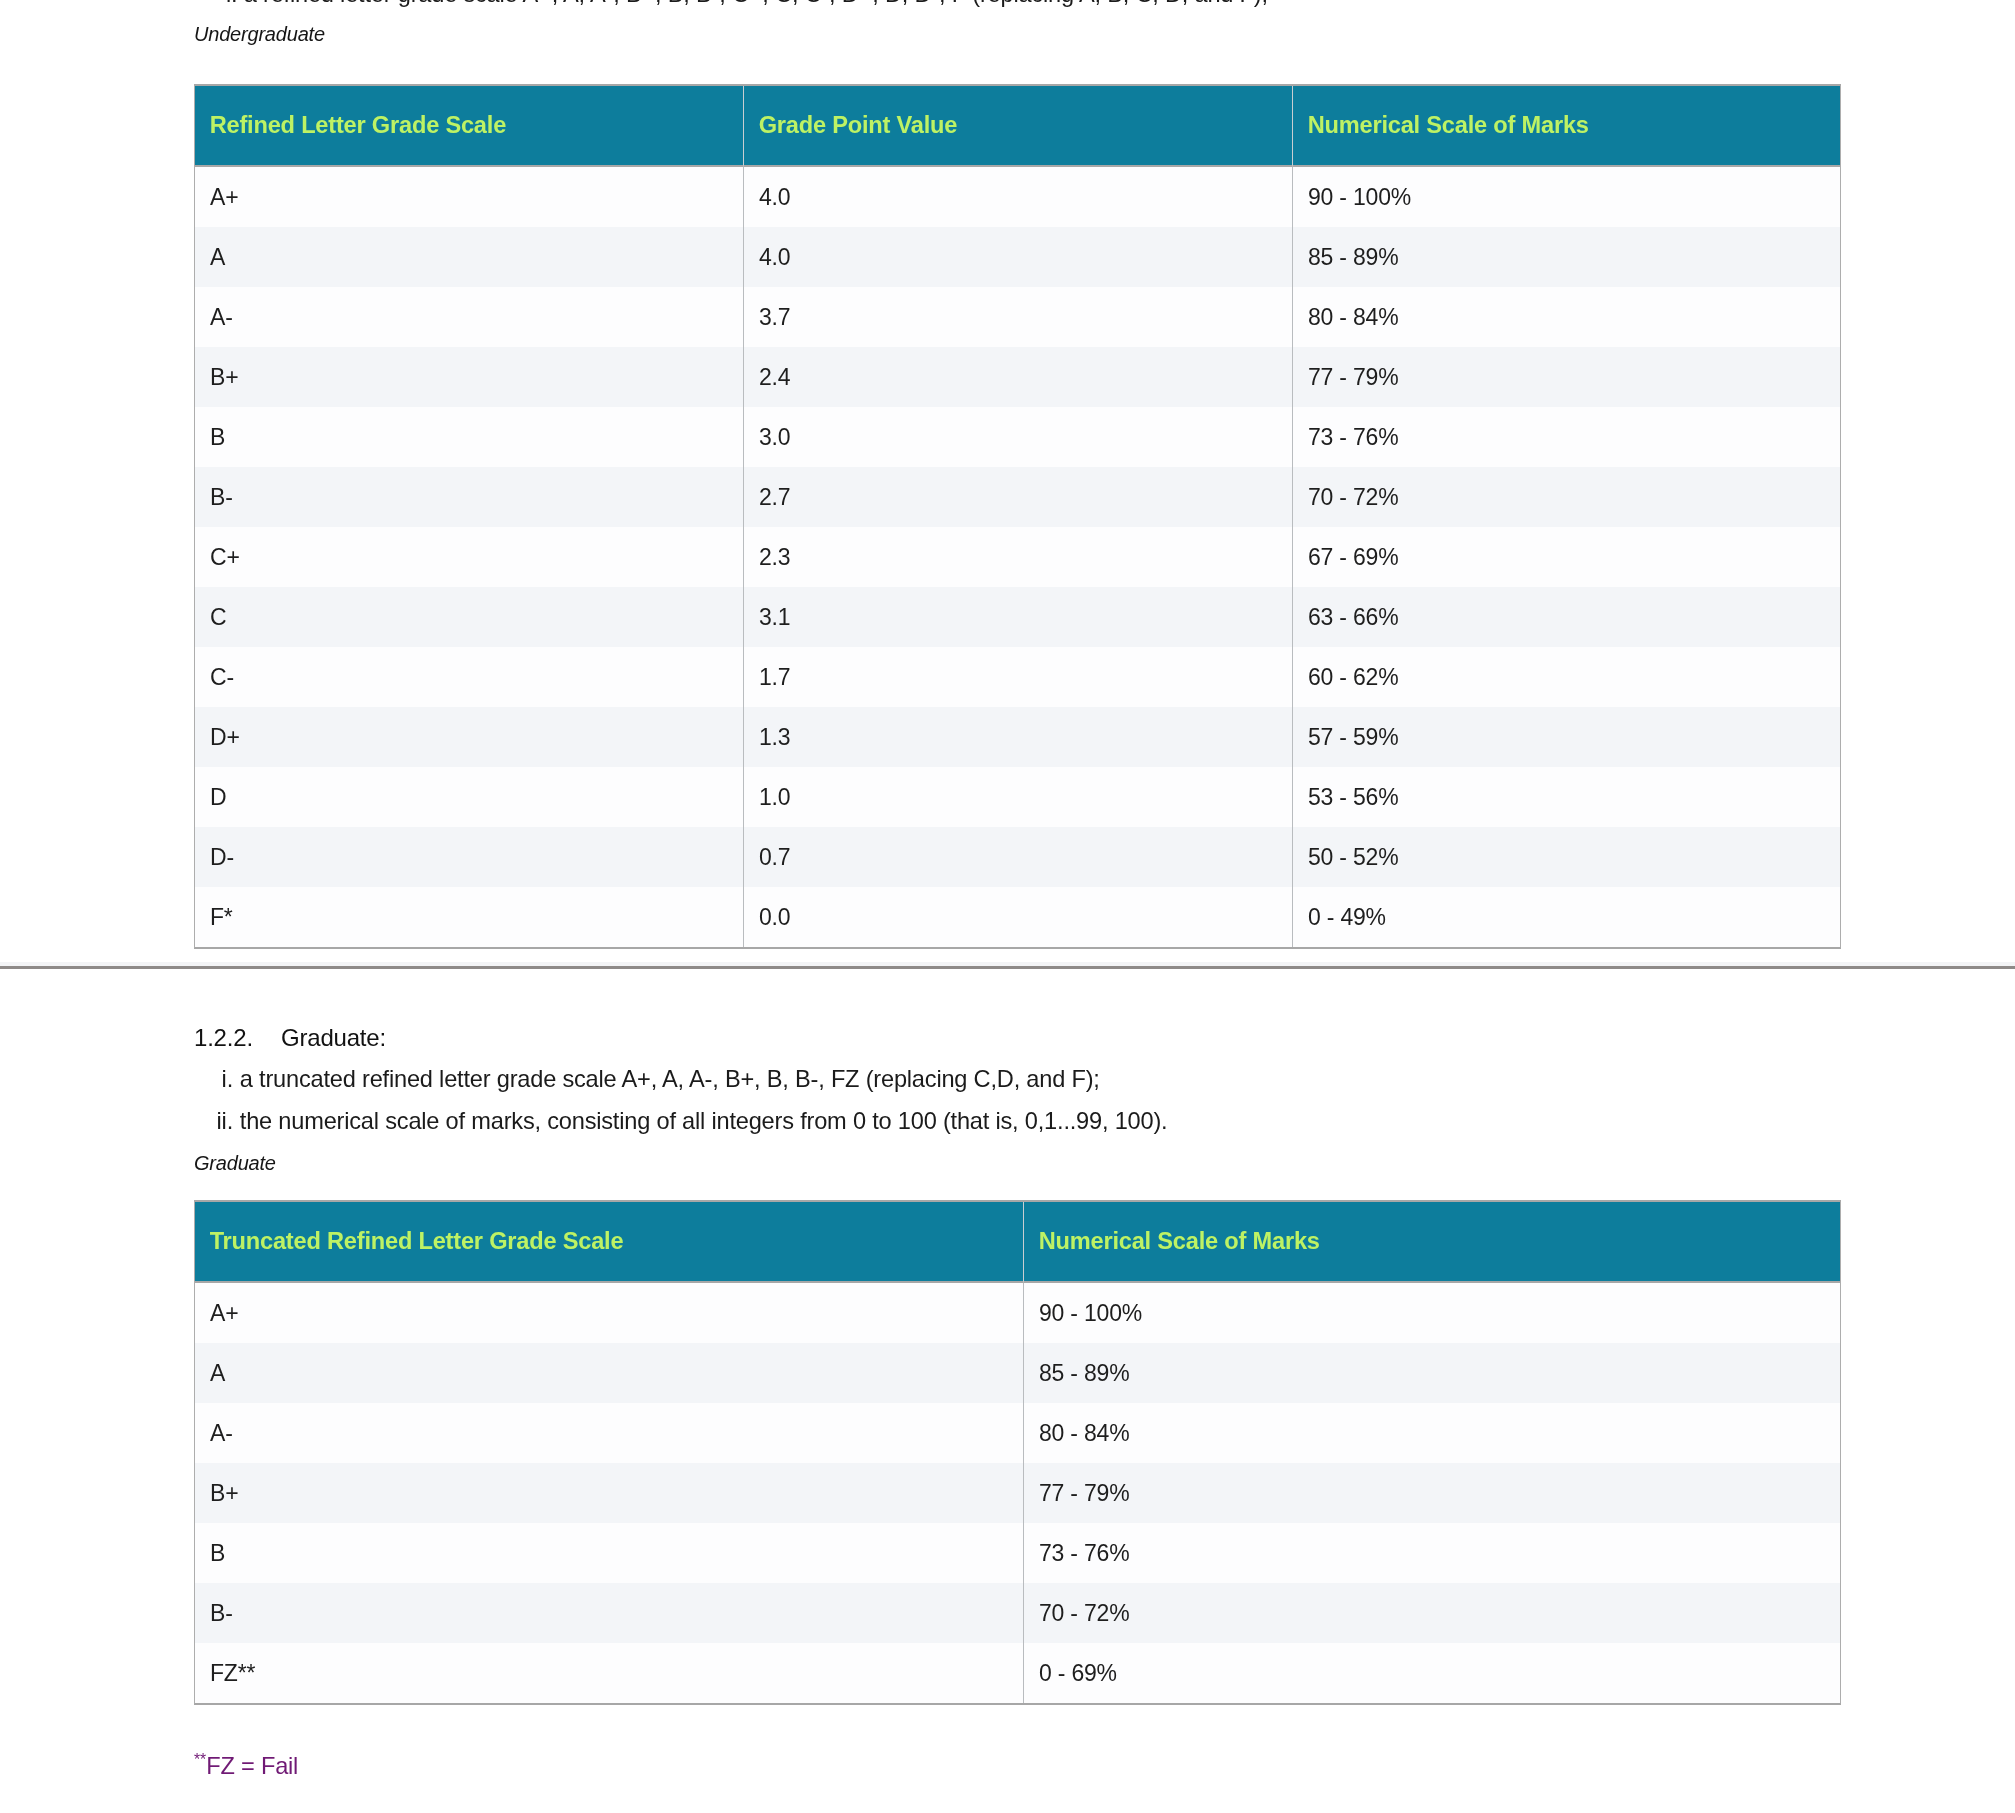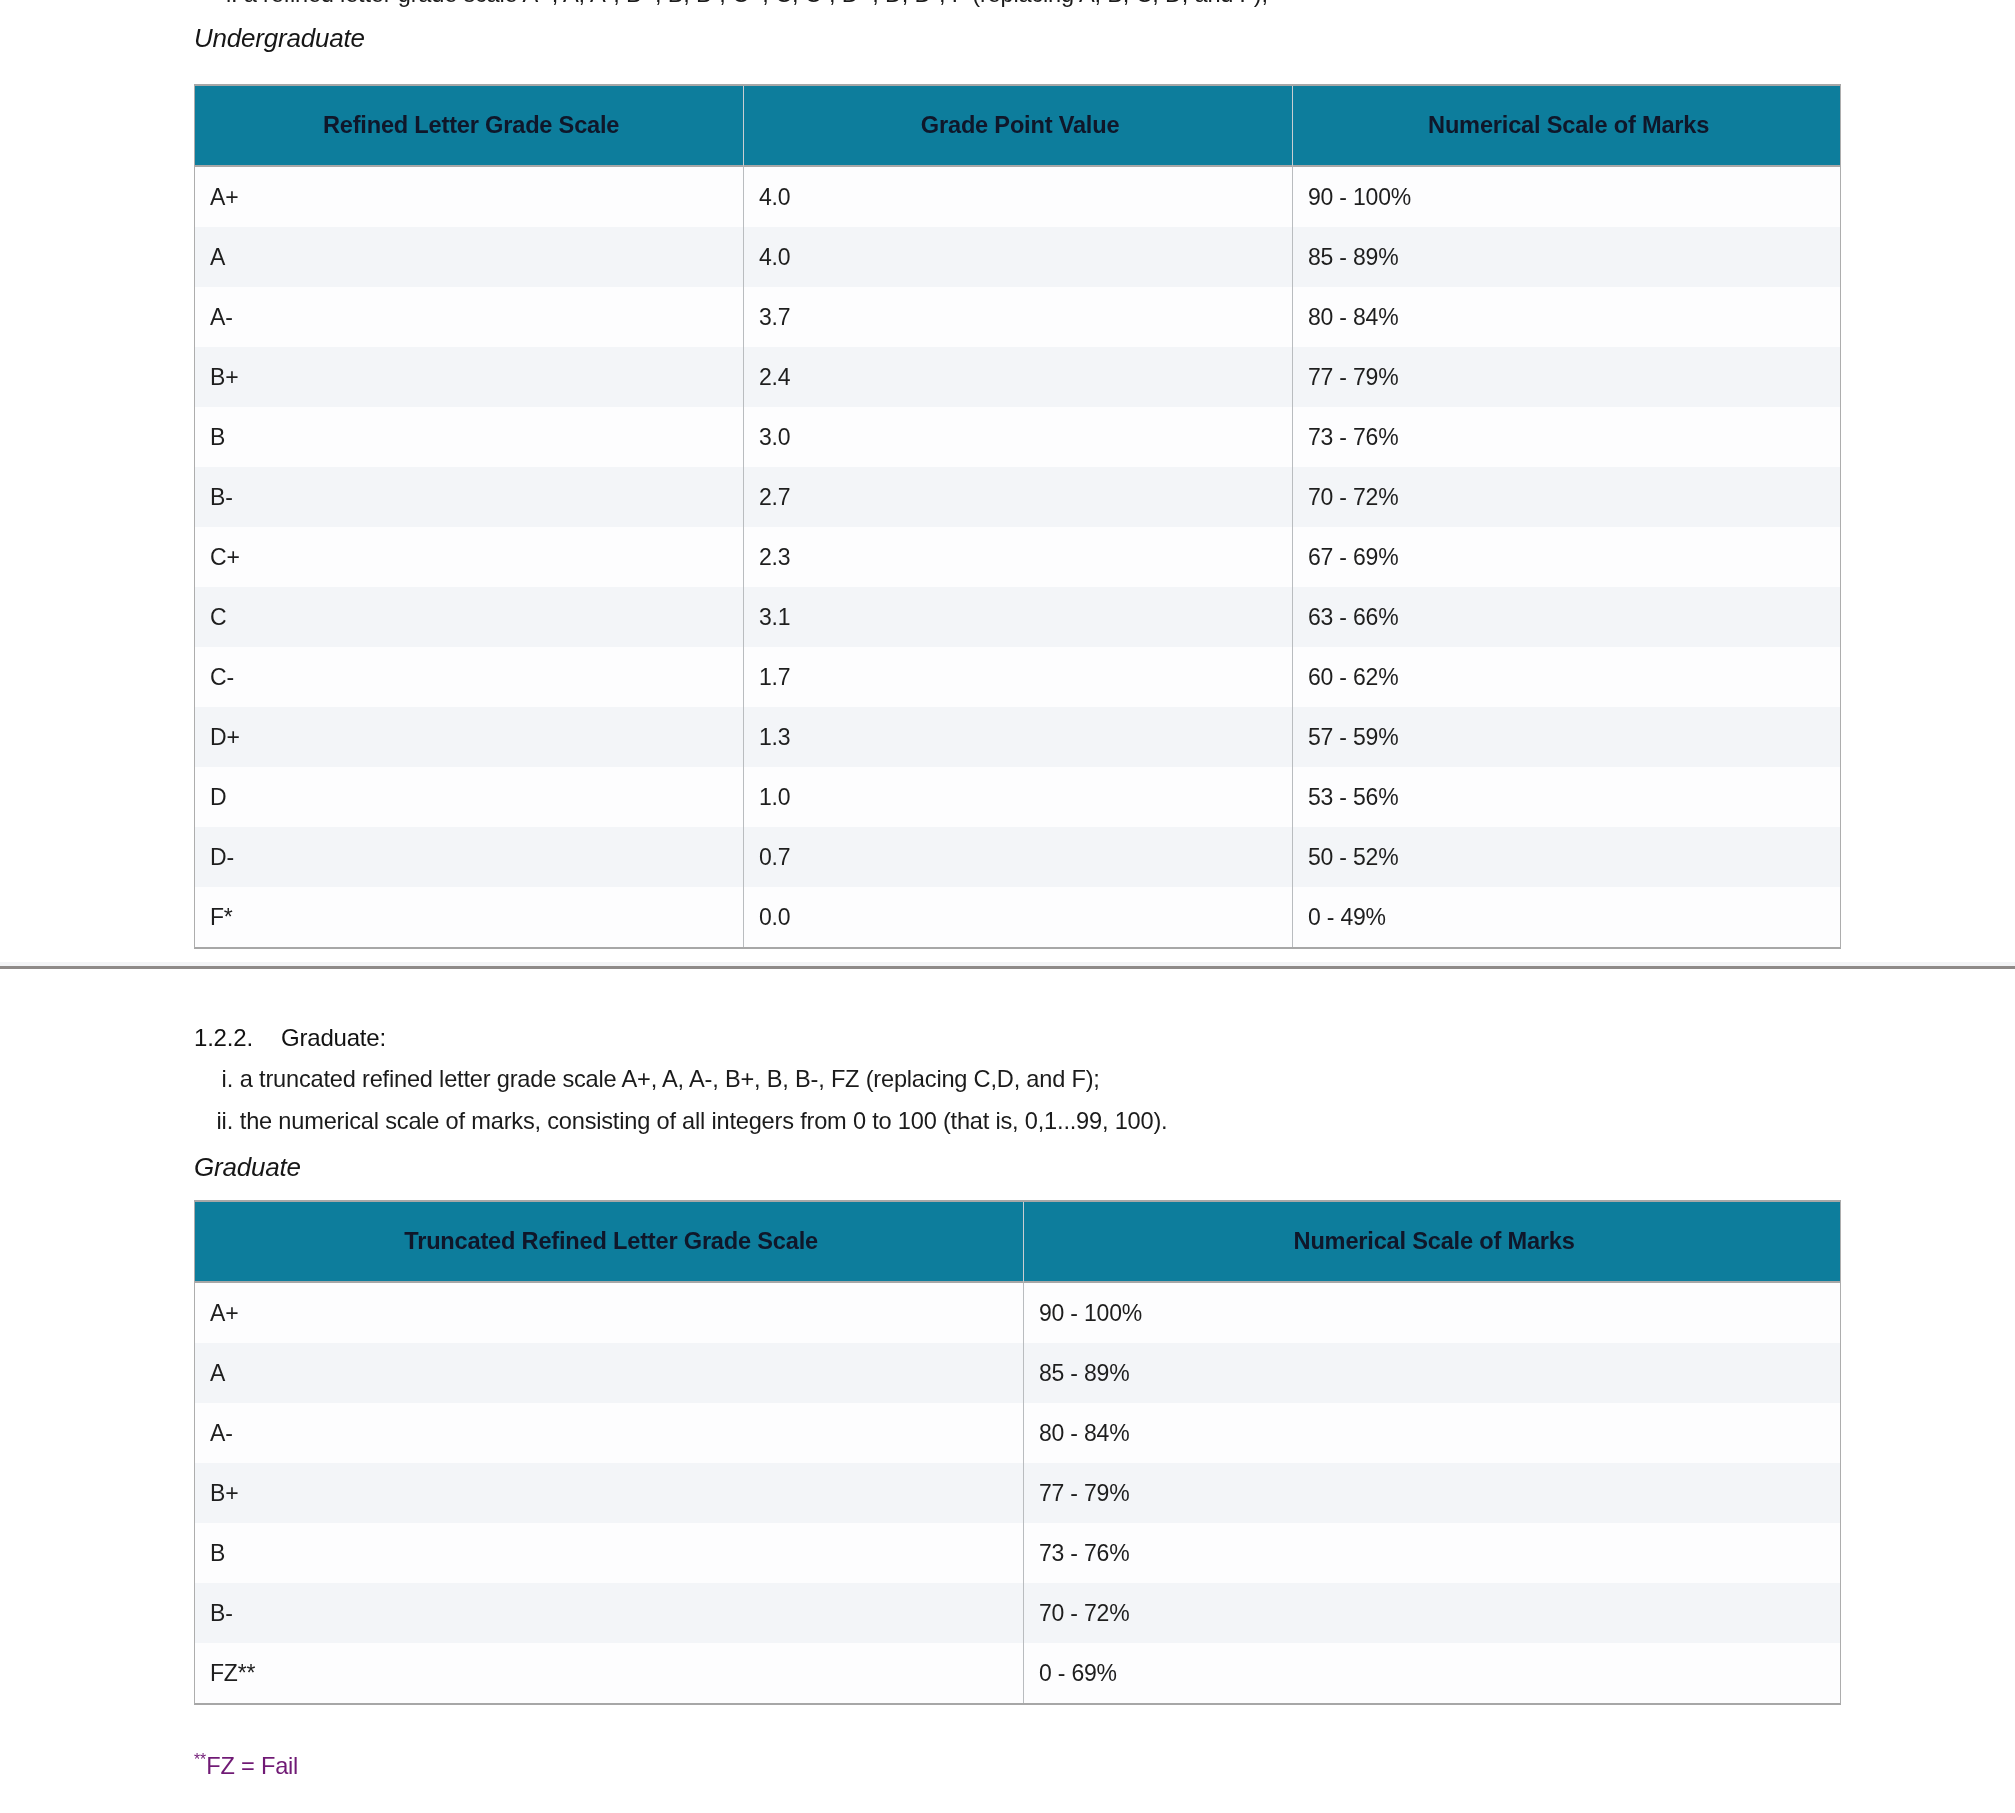--- a/index.html
+++ b/index.html
@@ -19,41 +19,41 @@
   .top-fragment {
     top: -19.4px;
     left: 226px;
     font-size: 23.6px;
     white-space: nowrap;
     color: #1b1b1b;
   }
 
   .italic-label {
     left: 194px;
-    font-size: 26px;
+    font-size: 20px;
     font-style: italic;
     color: #161616;
   }
 
   table {
     border-collapse: separate;
     border-spacing: 0;
     table-layout: fixed;
     border-left: 1px solid #adadad;
     border-right: 1px solid #adadad;
     border-top: 2.6px solid #a7a7a7;
     border-bottom: 2.6px solid #a7a7a7;
     background: #fdfdfe;
   }
   th {
     background: #0d7d9c;
-    color: #0f172a;
+    color: #bef264;
     font-weight: bold;
     font-size: 23.6px;
-    text-align: center;
+    text-align: left;
     padding: 0 10.5px 0 14.7px;
     height: 81px;
     vertical-align: middle;
     border-right: 1px solid #c9ced1;
     border-bottom: 2.6px solid #a7a7a7;
     letter-spacing: -0.2px;
   }
   th:last-child { border-right: none; }
   td {
     font-size: 23px;

